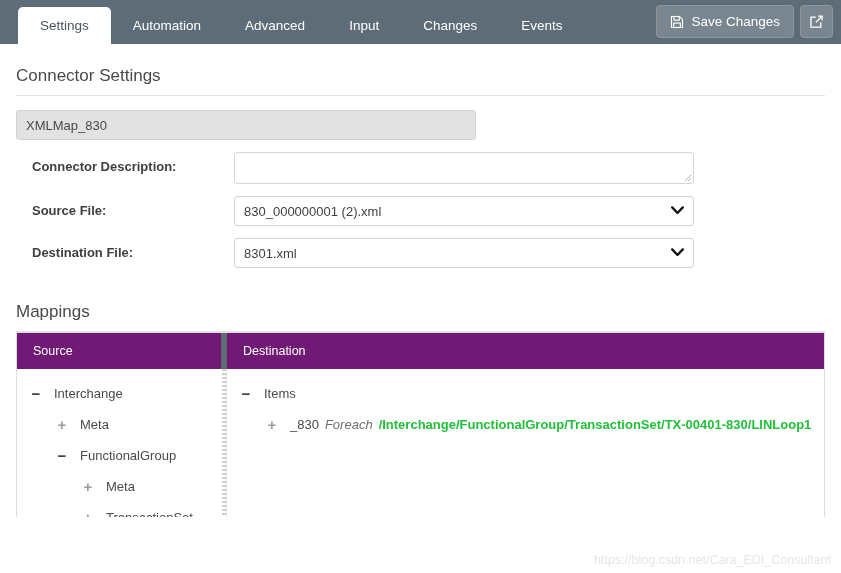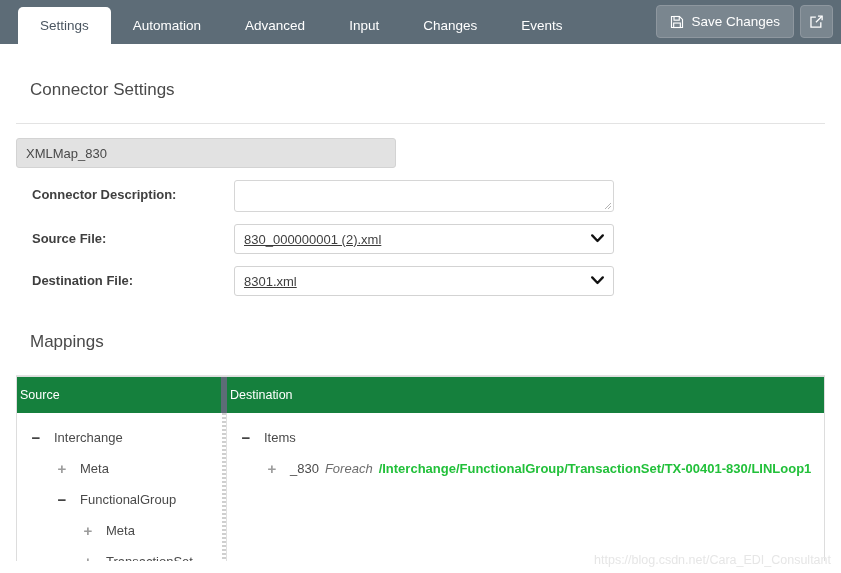--- a/index.html
+++ b/index.html
@@ -87,21 +87,21 @@
   .btn-save svg, .btn-icon-square svg { display: block; }
 
   
   .section {
     padding: 0 16px;
   }
   .section-title {
     font-size: 17px;
     color: #4a4a4a;
     font-weight: normal;
-    margin: 14px;
+    margin: 0;
     padding: 22px 0 9px 0;
   }
   .hr {
     height: 1px;
     background: #e3e3e3;
     width: 100%;
   }
 
   
   .form {
@@ -115,21 +115,21 @@
   }
   .form-label {
     width: 218px;
     padding-left: 16px;
     box-sizing: border-box;
     font-size: 13px;
     font-weight: bold;
     color: #3f3f3f;
     line-height: 30px;
   }
-  .field-wrap { width: 380px; text-decoration: underline; }
+  .field-wrap { width: 460px; }
   .input-disabled {
     width: 100%;
     height: 30px;
     background: #e2e2e2;
     border: 1px solid #d3d3d3;
     border-radius: 3px;
     font-size: 13px;
     color: #494949;
     padding: 0 9px;
     box-sizing: border-box;
@@ -211,26 +211,26 @@
   }
   .splitter-head {
     height: 36px;
     flex: 0 0 36px;
     background: #5d6c77;
   }
   .col-dest { flex: 1 1 auto; }
   .panel-head {
     height: 36px;
     flex: 0 0 36px;
-    background: #15803d;
+    background: #701a75;
     color: #ffffff;
     font-size: 12.5px;
     display: flex;
     align-items: center;
-    padding-left: 3px;
+    padding-left: 16px;
     box-sizing: border-box;
   }
   .tree {
     padding-top: 9px;
     font-size: 13px;
     color: #4a4a4a;
     overflow: hidden;
     flex: 1 1 auto;
   }
   .tree-node {

